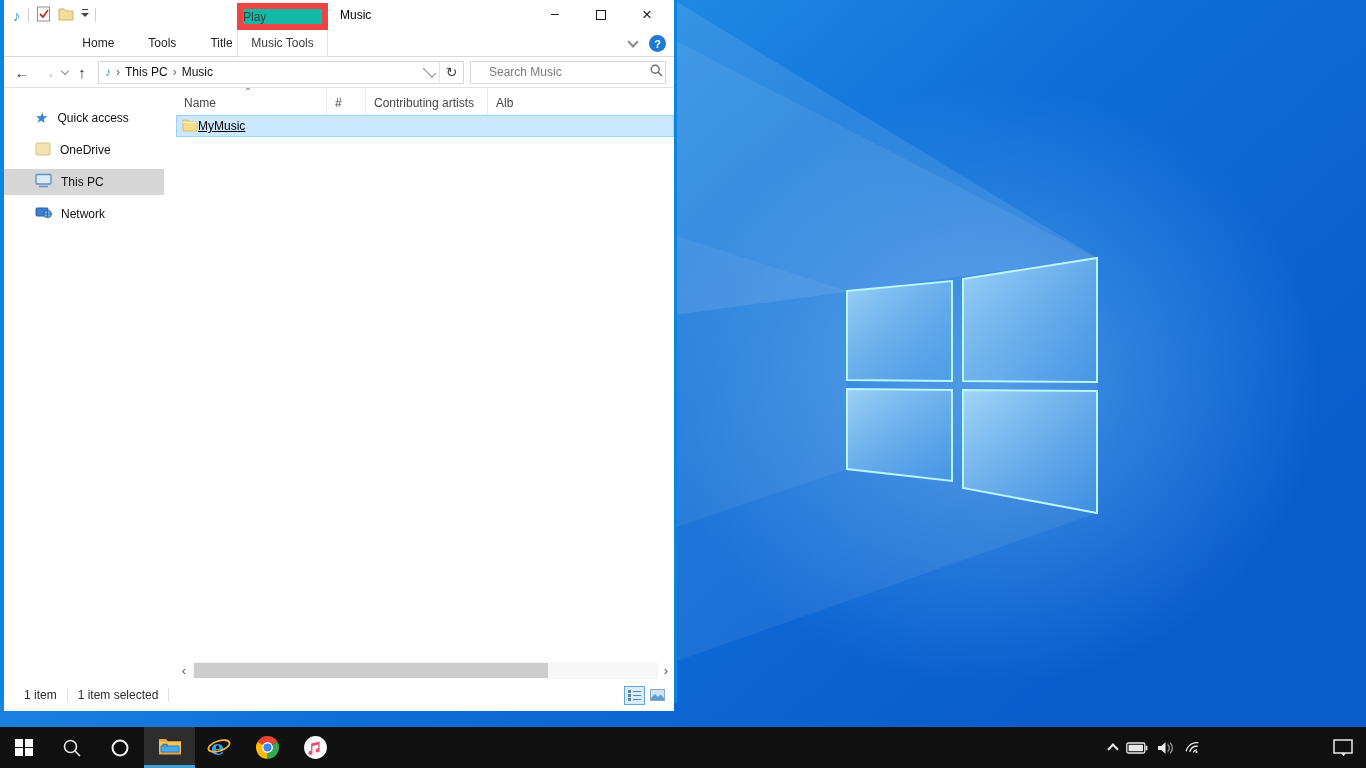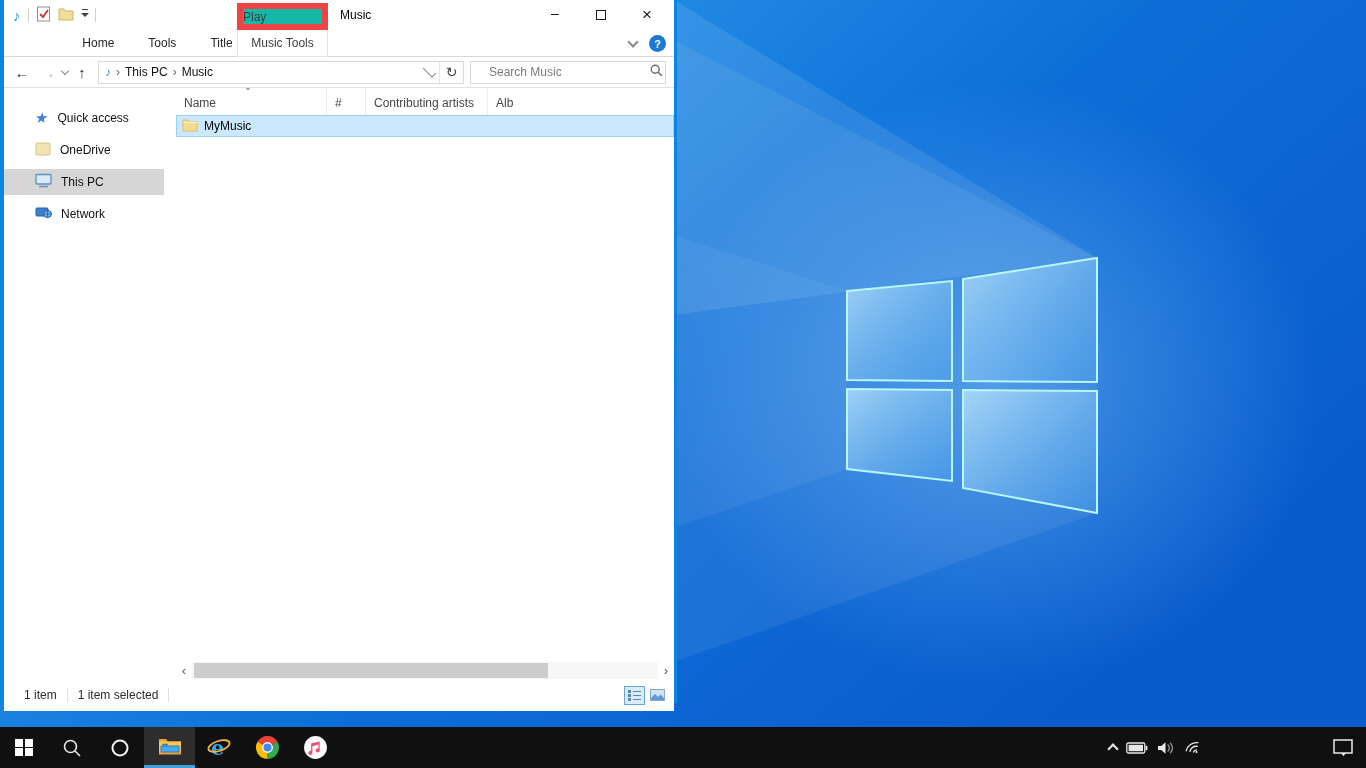--- a/index.html
+++ b/index.html
@@ -66,22 +66,22 @@
   .headers { height:27px; display:flex; align-items:center; position:relative; color:#454545; }
   .hcell { height:100%; display:flex; align-items:flex-end; padding:0 0 5px 8px; border-right:1px solid #ececec; overflow:hidden; white-space:nowrap; }
   .hcell.c-name { width:151px; position:relative; }
   .hcell.c-num { width:39px; }
   .hcell.c-title { width:162px; }
   .hcell.c-artists { width:122px; }
   .hcell.c-album { flex:1; border-right:none; }
   .sort-glyph { position:absolute; top:-1px; left:70px; color:#6a6a6a; font-size:12px; }
 
   .rows { flex:1; }
-  .file-row { height:22px; display:flex; align-items:center; gap:6px; padding-left:5px;
-              background:#cce8ff; border:1px solid #99d1ff; color:#000; }
+  .file-row { height:22px; display:flex; align-items:center; gap:0; padding-left:5px;
+              background:#cce8ff; border:1px solid #99d1ff; color:#000;text-decoration:underline; }
 
   .hscroll { height:17px; display:flex; align-items:center; background:#fff; }
   .hs-arrow { width:16px; text-align:center; color:#555; font-size:13px; line-height:17px; }
   .hs-track { flex:1; height:17px; position:relative; background:#f7f7f7; }
   .hs-thumb { position:absolute; left:2px; top:1px; height:15px; width:76%; background:#cdcdcd; }
 
   .statusbar { height:32px; display:flex; align-items:center; padding-left:20px; gap:10px; background:#fff; color:#2b2b2b; }
   .sb-sep { width:1px; height:14px; background:#e0e0e0; }
   .sb-right { margin-left:auto; margin-right:6px; display:flex; gap:2px; }
   .view-btn { width:21px; height:19px; display:flex; align-items:center; justify-content:center; border:1px solid transparent; }

